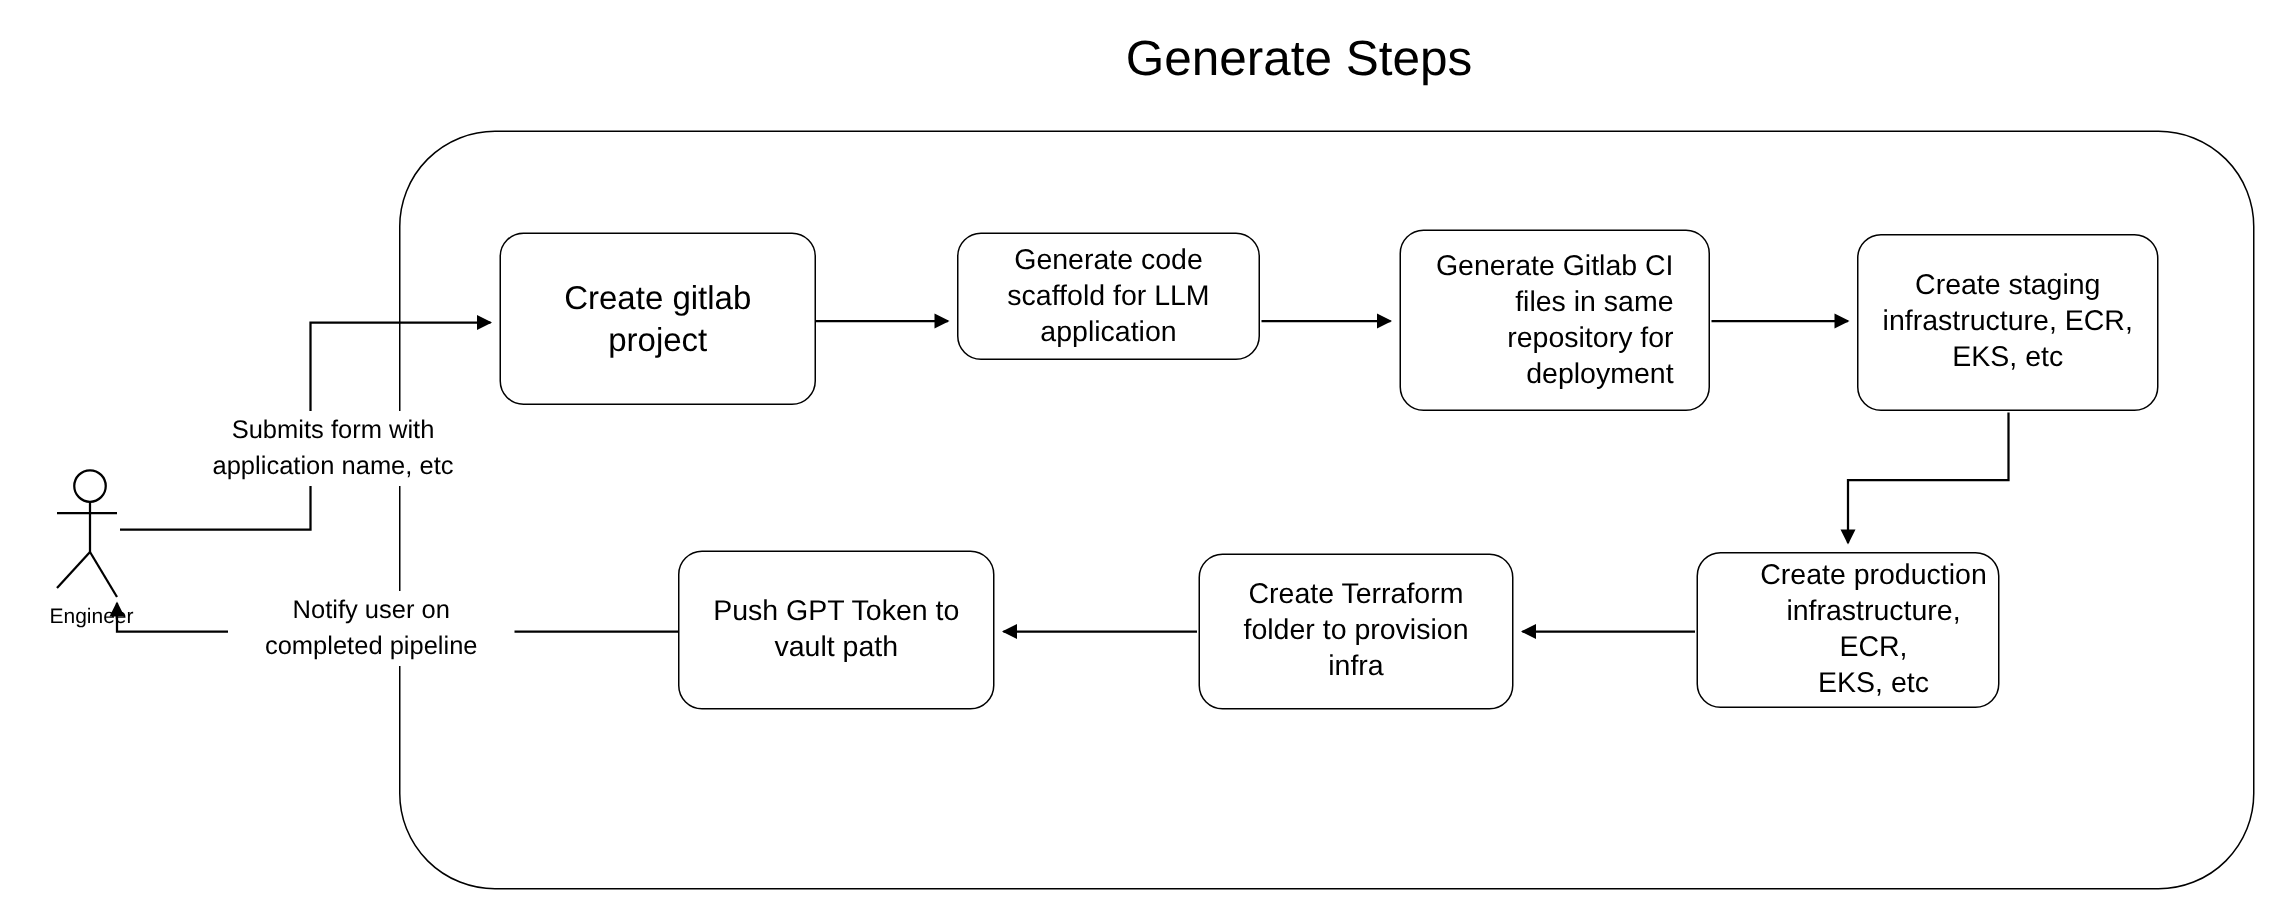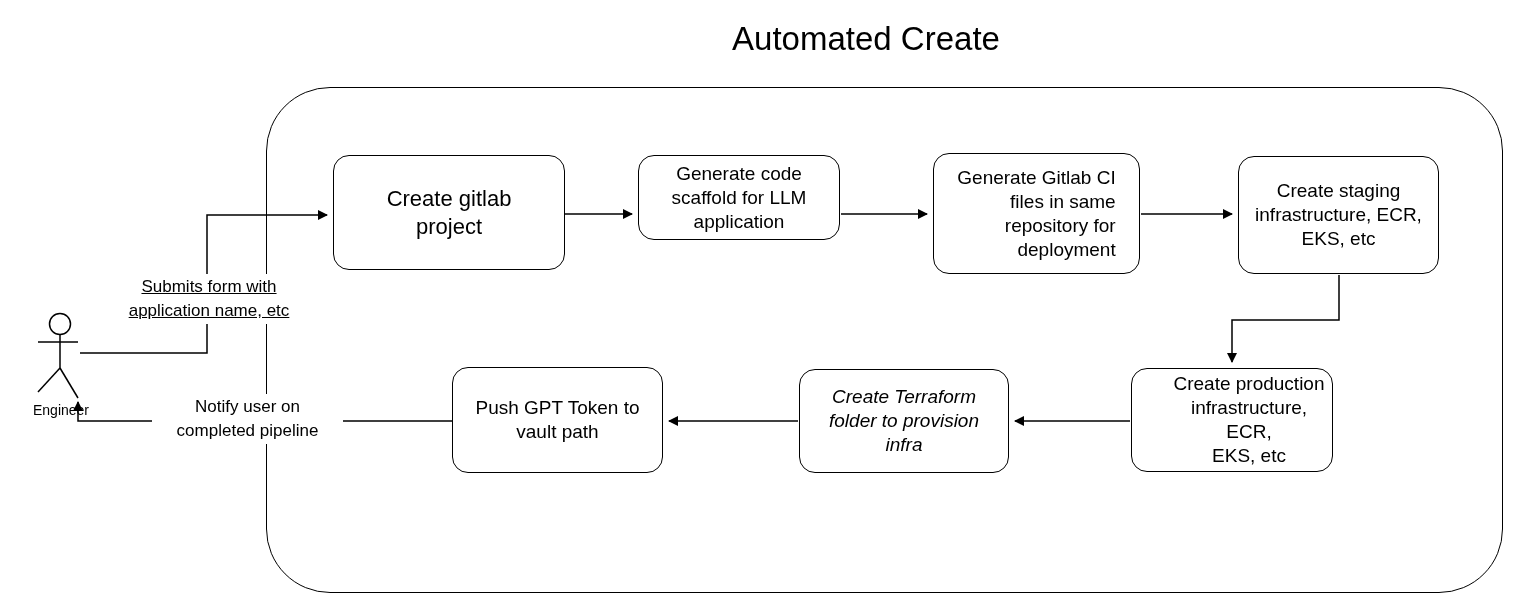--- a/index.html
+++ b/index.html
@@ -54,59 +54,59 @@
     display: flex;
     align-items: center;
     justify-content: center;
     text-align: center;
     white-space: pre-line;
     font-size: 19px;
     line-height: 24px;
     z-index: 3;
     padding: 2px 6px;
   }
-  .node.n1 { left: 333px;  top: 155px; width: 232px; height: 115px; font-size: 22px; line-height: 28px; }
+  .node.n1 { left: 333px;  top: 155px; width: 211px; height: 115px; font-size: 22px; line-height: 28px; }
   .node.n2 { left: 638px;  top: 155px; width: 202px; height: 85px; }
   .node.n3 { left: 933px;  top: 153px; width: 207px; height: 121px; text-align: right; }
   .node.n4 { left: 1238px; top: 156px; width: 201px; height: 118px; }
   .node.n5 { left: 1131px; top: 368px; width: 202px; height: 104px; padding-left: 40px; }
-  .node.n6 { left: 799px;  top: 369px; width: 210px; height: 104px; font-style: italic; }
+  .node.n6 { left: 799px;  top: 369px; width: 210px; height: 104px; }
   .node.n7 { left: 452px;  top: 367px; width: 211px; height: 106px; border-radius: 16px; }
   .edge-label {
     position: absolute;
     text-align: center;
     white-space: pre-line;
     font-size: 17px;
     line-height: 24px;
     background: #ffffff;
     z-index: 3;
     padding: 1px 2px;
   }
-  .edge-label.submit { left: 112px; top: 274px; width: 190px; text-decoration: underline; }
+  .edge-label.submit { left: 125px; top: 274px; width: 190px; }
   .edge-label.notify { left: 152px; top: 394px; width: 187px; }
   .actor-label {
     position: absolute;
     left: 20px;
     top: 402px;
     width: 82px;
     text-align: center;
     font-size: 14px;
     line-height: 16px;
     background: transparent;
     z-index: 1;
   }
 </style>
 </head>
 <body>
 
 <div class="stage">
 
   <div class="container-box"></div>
 
-  <div class="diagram-title">Automated Create</div>
+  <div class="diagram-title">Generate Steps</div>
 
   <div class="actor-label">Engineer</div>
 
   <svg class="layer-svg" width="1518" height="610" viewBox="0 0 1518 610">
     <defs>
       <marker id="arrow" viewBox="0 0 12 12" refX="10" refY="6" markerWidth="12" markerHeight="12" orient="auto" markerUnits="userSpaceOnUse">
         <path d="M1,1 L11,6 L1,11 Z" fill="#000000"></path>
       </marker>
     </defs>
 

